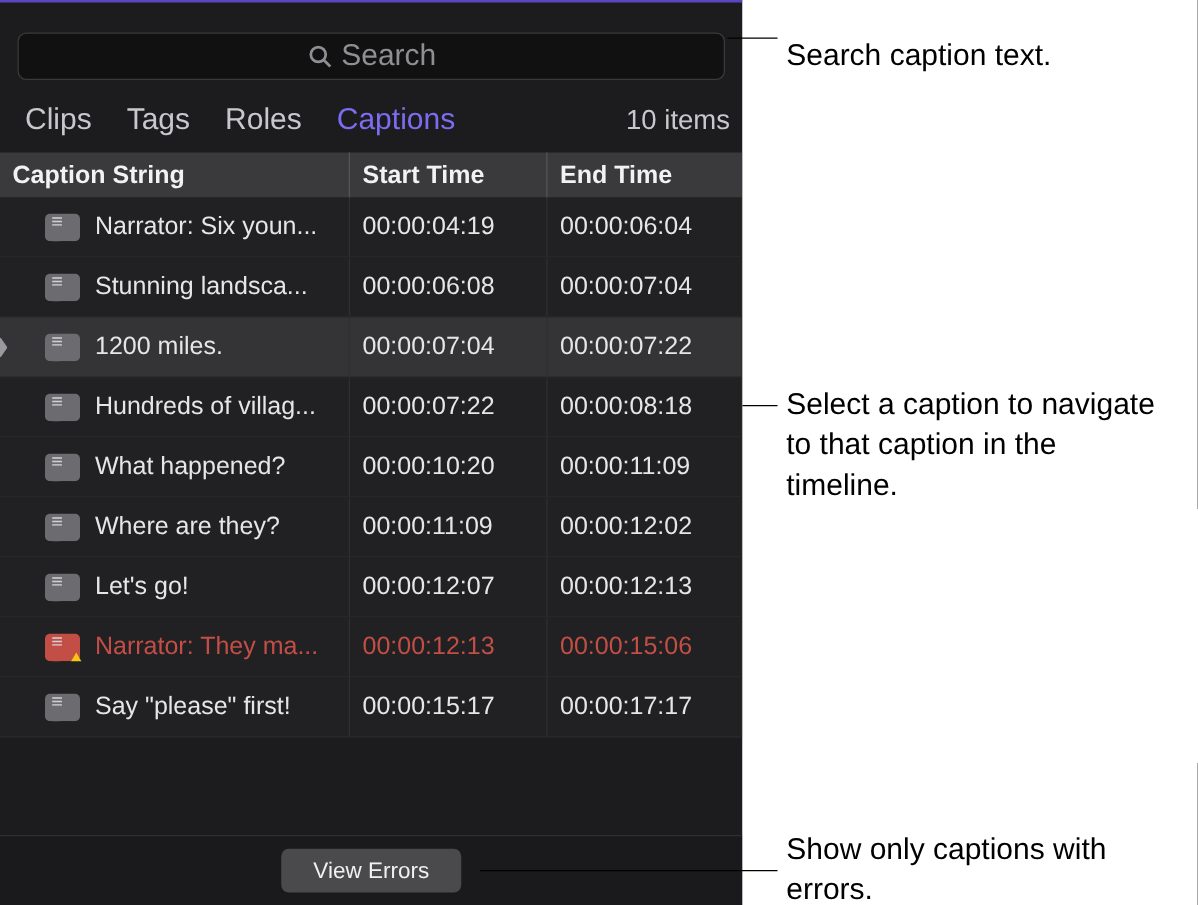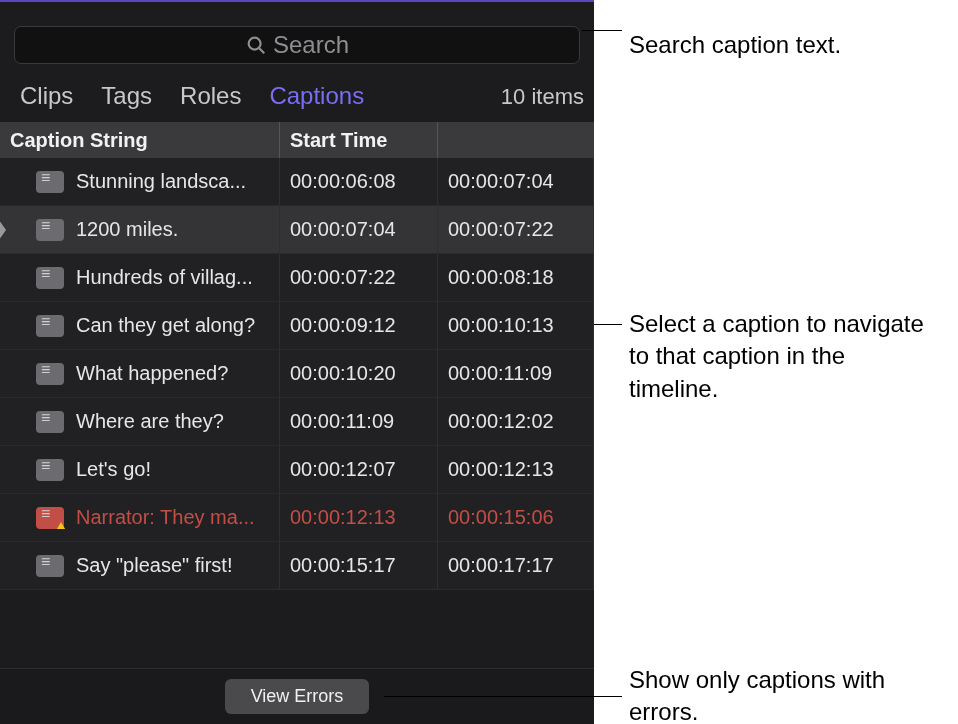--- a/index.html
+++ b/index.html
@@ -187,23 +187,36 @@
     <span class="tab">Clips</span>
     <span class="tab">Tags</span>
     <span class="tab">Roles</span>
     <span class="tab active">Captions</span>
     <span class="item-count">10 items</span>
   </div>
 
   <div class="thead">
     <div class="col-caption">Caption String</div>
     <div class="col-start">Start Time</div>
+    <div class="col-end">End Time</div>
   </div>
 
   <div class="tbody" id="tbody">
+      <div class="row-wrap">
+        <div class="trow">
+          <div class="col-caption">
+            <div class="cell-caption">
+              <div class="cap-icon"></div>
+              <span class="cap-text">Narrator: Six youn...</span>
+            </div>
+          </div>
+          <div class="col-start">00:00:04:19</div>
+          <div class="col-end">00:00:06:04</div>
+        </div>
+      </div>
       <div class="row-wrap">
         <div class="trow">
           <div class="col-caption">
             <div class="cell-caption">
               <div class="cap-icon"></div>
               <span class="cap-text">Stunning landsca...</span>
             </div>
           </div>
           <div class="col-start">00:00:06:08</div>
           <div class="col-end">00:00:07:04</div>
@@ -225,32 +238,20 @@
       <div class="row-wrap">
         <div class="trow">
           <div class="col-caption">
             <div class="cell-caption">
               <div class="cap-icon"></div>
               <span class="cap-text">Hundreds of villag...</span>
             </div>
           </div>
           <div class="col-start">00:00:07:22</div>
           <div class="col-end">00:00:08:18</div>
-        </div>
-      </div>
-      <div class="row-wrap">
-        <div class="trow">
-          <div class="col-caption">
-            <div class="cell-caption">
-              <div class="cap-icon"></div>
-              <span class="cap-text">Can they get along?</span>
-            </div>
-          </div>
-          <div class="col-start">00:00:09:12</div>
-          <div class="col-end">00:00:10:13</div>
         </div>
       </div>
       <div class="row-wrap">
         <div class="trow">
           <div class="col-caption">
             <div class="cell-caption">
               <div class="cap-icon"></div>
               <span class="cap-text">What happened?</span>
             </div>
           </div>

